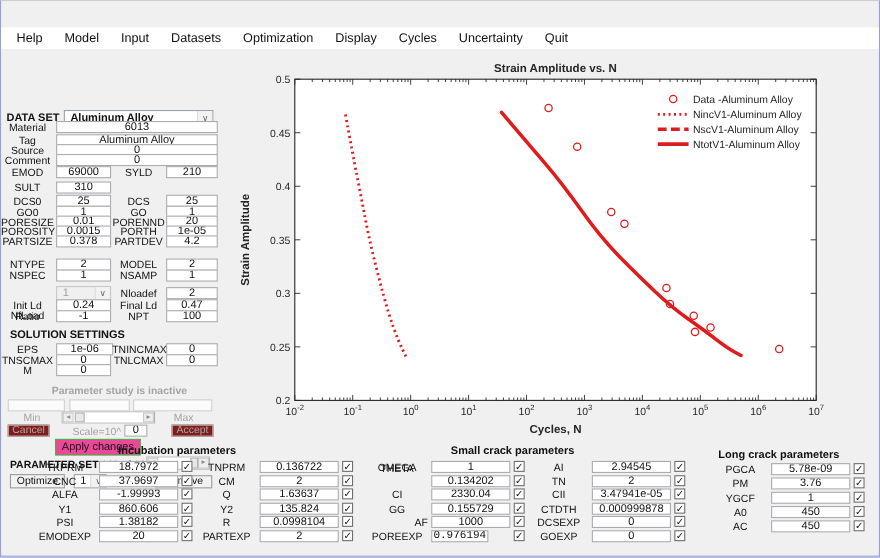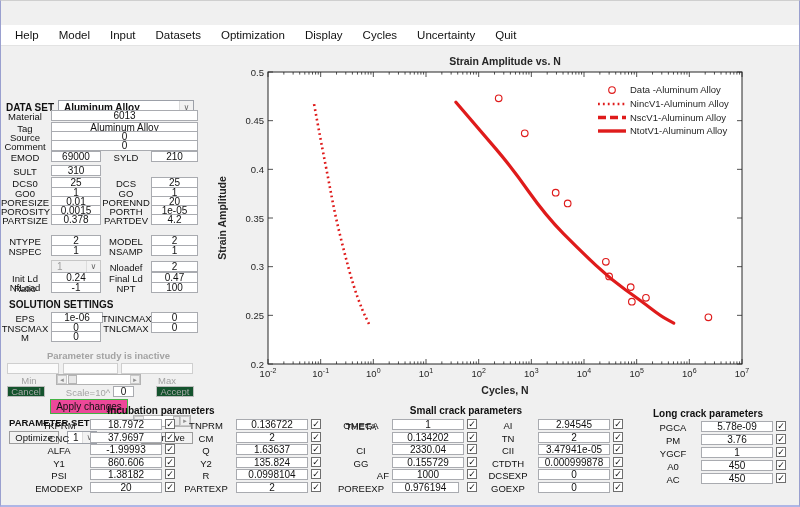--- a/index.html
+++ b/index.html
@@ -20,21 +20,21 @@
   .menu-item{padding:0 10px;color:#111;cursor:default}
   
   .flabel{position:absolute;font-size:9.5px;color:#111;text-align:center;line-height:11px;white-space:nowrap}
   .b{font-weight:bold}
   .gt{color:#a3a3a3}
   .fld{position:absolute;height:11px;border:1px solid #a9abb0;background:#fff;
        font:10px "Liberation Sans",sans-serif;text-align:center;padding:0;color:#111;outline:none}
   .fld.dis{background:#fbfbfb;border-color:#cfcfcf}
   .btn{position:absolute;border:1px solid #9c9c9c;background:#f2f2f2;font-size:9.5px;color:#111;
        display:flex;align-items:center;justify-content:center;line-height:1;cursor:default}
-  .btn.disabled{color:#a8a8a8;border-color:#bdbdbd;background:#14532d}
+  .btn.disabled{color:#a8a8a8;border-color:#bdbdbd;background:#7f1d1d}
   .combo{position:absolute;border:1px solid #9ca0a8;background:#fff;display:flex;align-items:stretch;overflow:hidden}
   .combo .txt{flex:1;font-size:10px;padding-left:5px;display:flex;align-items:center;white-space:nowrap}
   .combo .chev{width:14px;background:#f2f2f2;border-left:1px solid #dcdcdc;color:#666;font-size:8px;
                display:flex;align-items:center;justify-content:center}
   .combo.dis{background:#f0f0f0;border-color:#c6c6c6}
   .combo.dis .txt{color:#9d9d9d}
   .cb{position:absolute;width:10px;height:10px;border:1px solid #6e6e6e;background:#fff;font-size:9px;
       line-height:8px;text-align:center;color:#111;cursor:default}
   .slider{position:absolute;border:1px solid #b3b3b3;background:#fff;display:flex;align-items:stretch}
   .sl-arrow{width:10px;background:#efefef;color:#8f8f8f;font-size:6px;display:flex;align-items:center;
@@ -469,21 +469,21 @@
       <div class="flabel" style="left: 480px; top: 56.5px; width: 54px;">CTDTH</div>
       <input class="fld" readonly="" value="0.000999878" style="left: 537px; top: 55.5px; width: 72px;">
       <div class="cb" style="left: 612px; top: 55.5px;">✓</div>
       <div class="flabel" style="left: 332px; top: 69px; width: 56px; text-align: right;">AF</div>
       <input class="fld" readonly="" value="1000" style="left: 391px; top: 68px; width: 72px;">
       <div class="cb" style="left: 466px; top: 68px;">✓</div>
       <div class="flabel" style="left: 480px; top: 69px; width: 54px;">DCSEXP</div>
       <input class="fld" readonly="" value="0" style="left: 537px; top: 68px; width: 72px;">
       <div class="cb" style="left: 612px; top: 68px;">✓</div>
       <div class="flabel" style="left: 332px; top: 81.5px; width: 56px;">POREEXP</div>
-      <input class="fld" readonly="" value="0.976194" style="left: 391px; top: 80.5px; width: 67px;">
+      <input class="fld" readonly="" value="0.976194" style="left: 391px; top: 80.5px; width: 52px; font-family: Liberation Mono, monospace;">
       <div class="cb" style="left: 466px; top: 80.5px;">✓</div>
       <div class="flabel" style="left: 480px; top: 81.5px; width: 54px;">GOEXP</div>
       <input class="fld" readonly="" value="0" style="left: 537px; top: 80.5px; width: 72px;">
       <div class="cb" style="left: 612px; top: 80.5px;">✓</div>
       <div class="ptitle" style="left: 707px; top: 7px;">Long crack parameters</div>
       <div class="flabel" style="left: 648px; top: 21px; width: 48px;">PGCA</div>
       <input class="fld" readonly="" value="5.78e-09" style="left: 700px; top: 20px; width: 72px;">
       <div class="cb" style="left: 775px; top: 20px;">✓</div>
       <div class="flabel" style="left: 648px; top: 34px; width: 48px;">PM</div>
       <input class="fld" readonly="" value="3.76" style="left: 700px; top: 33px; width: 72px;">

